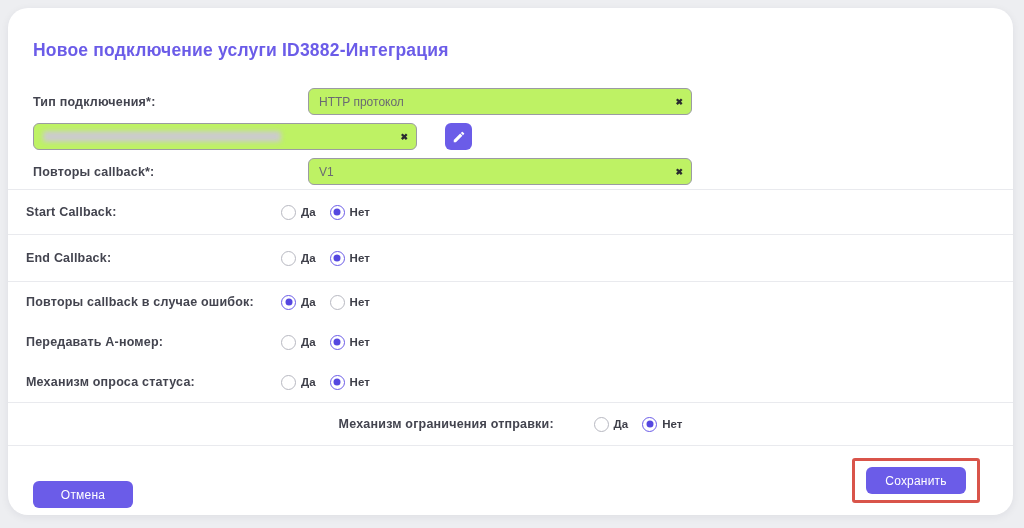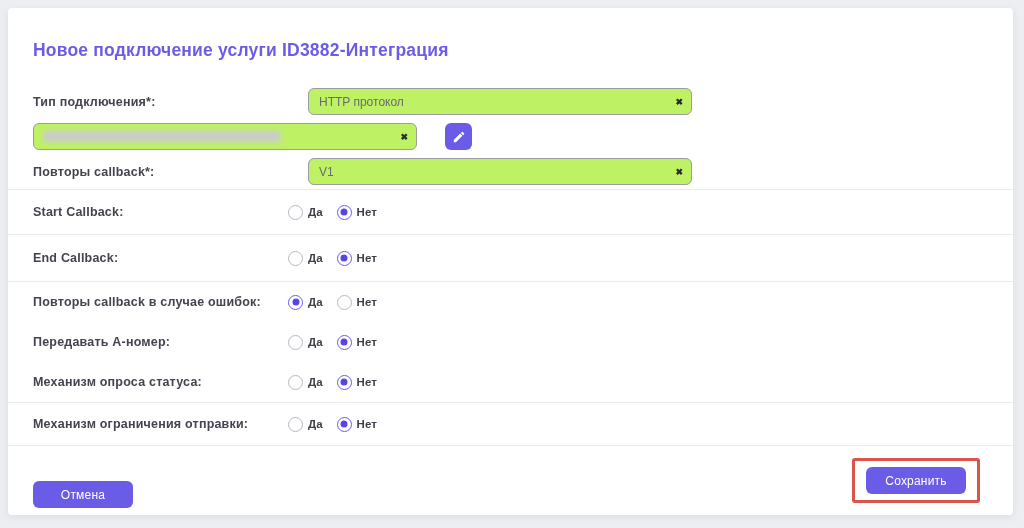--- a/index.html
+++ b/index.html
@@ -6,21 +6,21 @@
   html, body { margin:0; padding:0; }
   body {
     width:1024px; height:528px;
     background:#edeef1;
     font-family:"Liberation Sans", sans-serif;
     position:relative; overflow:hidden;
   }
   .card {
     position:absolute; left:8px; top:8px;
     width:1005px; height:507px;
-    background:#ffffff; border-radius:4px;
+    background:#ffffff; border-radius:20px;
     box-shadow:0 2px 8px rgba(30,30,60,0.07);
     overflow:hidden;
   }
   .title {
     margin:0; padding:31px 25px 0 25px;
     font-size:17.5px; line-height:22px; font-weight:bold;
     color:#6b5ce8; letter-spacing:0.2px;
   }
   .fields-block { margin-top:23px; }
   .form-row { display:flex; align-items:center; height:35px; padding:0 25px;gap:20px; }
@@ -47,22 +47,22 @@
     background:#cbcbcd; filter:blur(2.5px); border-radius:2px;
     pointer-events:none;
   }
   .edit-btn {
     width:27px; height:27px; margin-left:8px; flex:none;
     background:#6b5ce8; border:none; border-radius:6px;
     display:flex; align-items:center; justify-content:center;
     cursor:pointer; padding:0;
   }
   .divider { border:none; border-top:1px solid #e9eaee; margin:0; }
-  .radio-row { display:flex; align-items:center; padding:0 25px; }
-  .h44 { height:44px; } .h46 { height:46px; } .h40 { height:40px; } .h42 { height:42px; }
+  .radio-row { display:flex; align-items:center; padding:0 18px; }
+  .h44 { height:44px; } .h46 { height:46px; } .h40 { height:40px; } .h42 { height:42px;justify-content:center; }
   .radio-group { display:flex; align-items:center; gap:14px; }
   .radio-opt { display:flex; align-items:center; gap:5px; cursor:pointer; }
   .radio {
     width:15px; height:15px; flex:none;
     border:1.5px solid #b7b8c1; border-radius:50%;
     background:#fff; position:relative;
   }
   .radio.checked { border-color:#6b5ce8; }
   .radio.checked::after {
     content:""; position:absolute; left:50%; top:50%;

